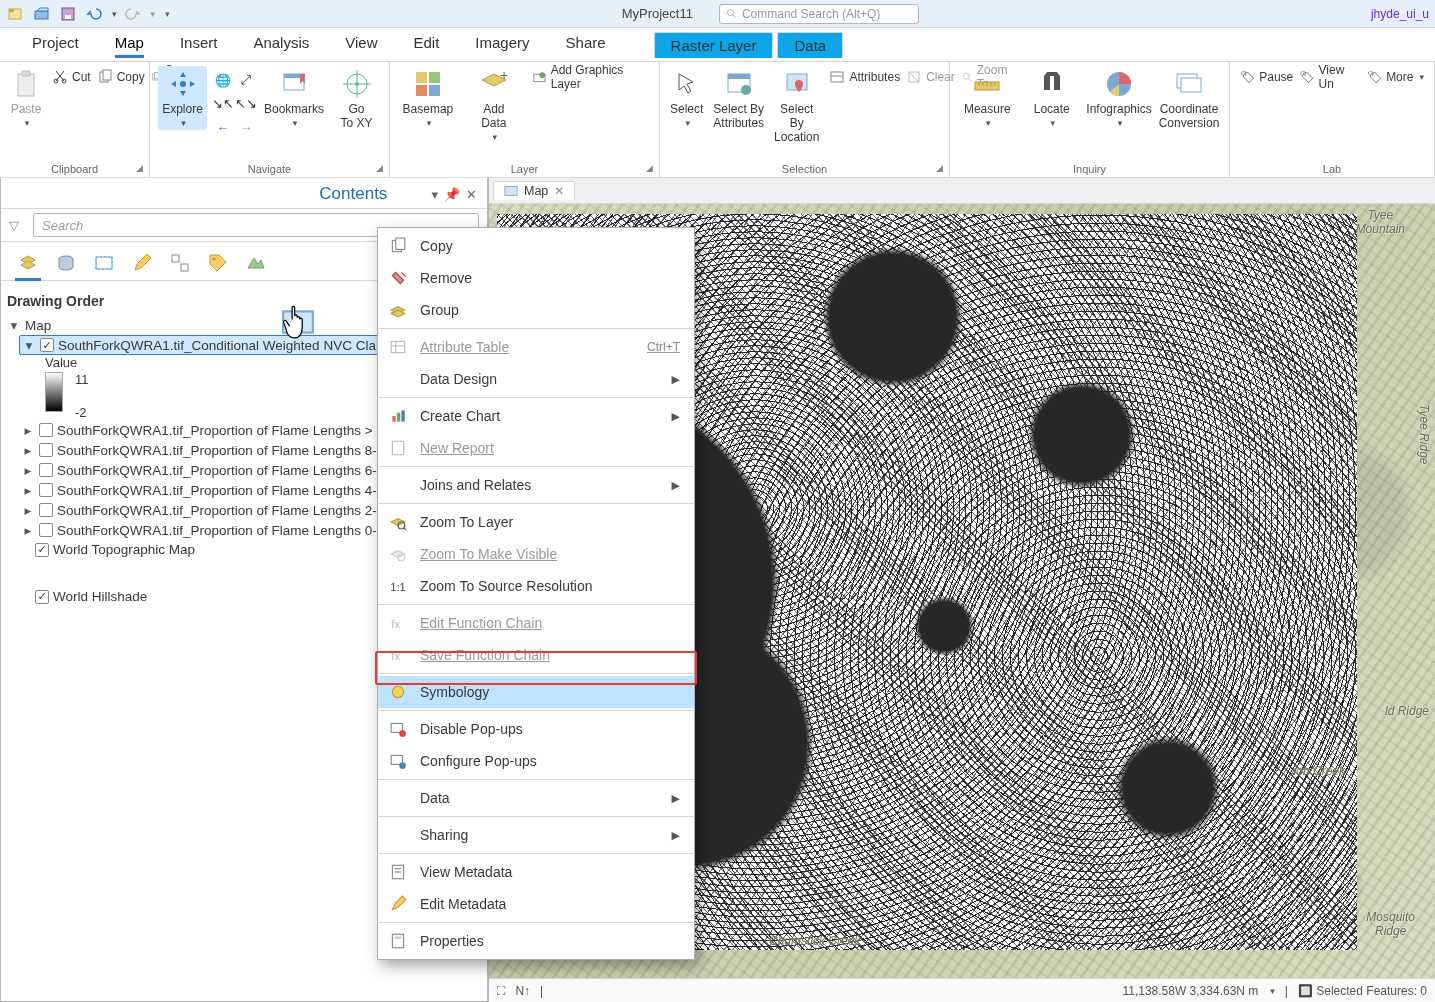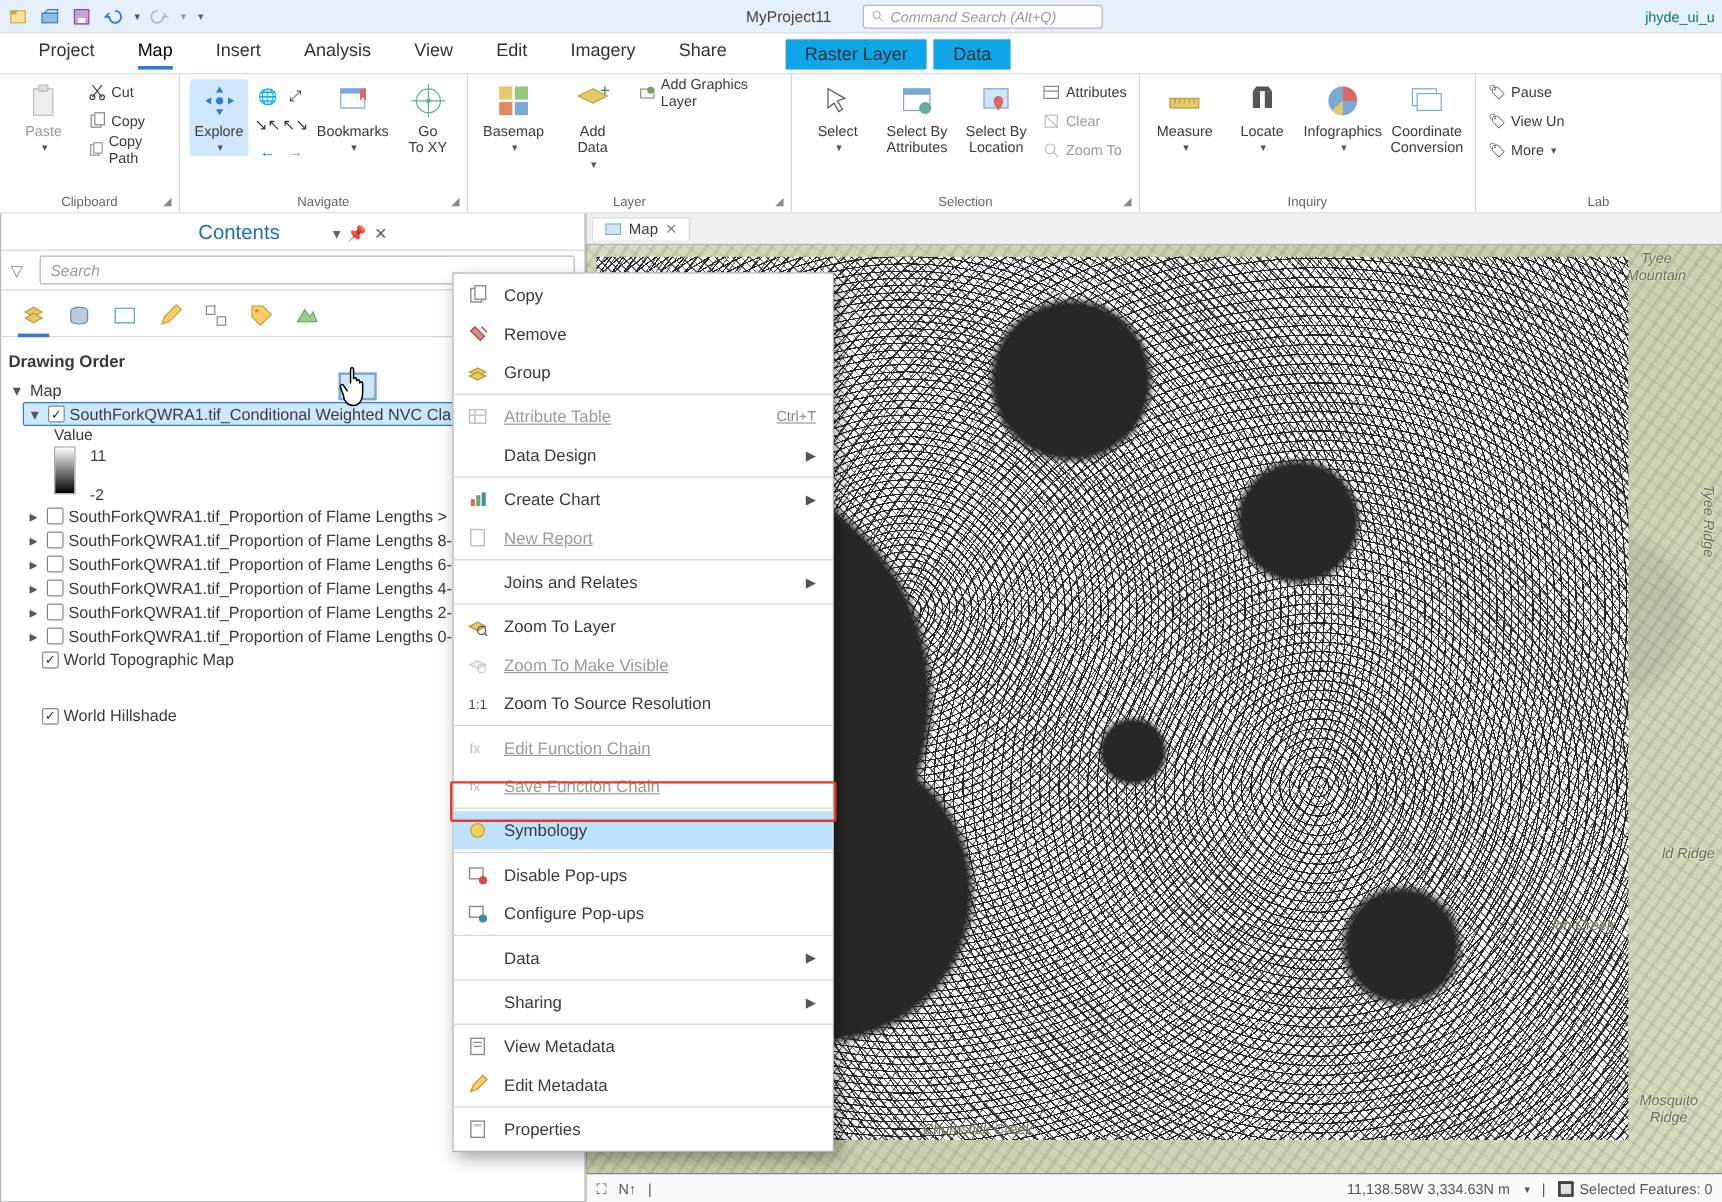--- a/index.html
+++ b/index.html
@@ -26,23 +26,23 @@
     height:28px; display:flex; align-items:center; gap:6px;
     background:var(--bg-qat); border-bottom:1px solid var(--border);
     padding:0 6px; font-size:12px;
   }
   .qat-btn { width:20px; height:20px; display:flex; align-items:center; justify-content:center; border-radius:2px; }
   .qat-btn svg { width:16px; height:16px; }
   .spacer { flex:1 1 auto; }
   .proj-title { font-size:13px; color:#444; }
   .cmd-search {
     width:200px; height:20px; border:1px solid var(--border-dark); border-radius:3px;
-    display:flex; align-items:center; gap:4px; padding:0 6px; color:var(--text-dim); font-style:italic; background:#fff;
-  }
-  .user { color:#0f766e; }
+    display:flex; align-items:center; gap:4px; padding:0 6px; color:var(--text-dim); background:#fff;
+  }
+  .user { color:#6d28d9; }
   
   .ribbon-tabs {
     height:34px; display:flex; align-items:flex-end; gap:0; padding:4px 14px;
     background:#fff; border-bottom:1px solid var(--border);
   }
   .rtab {
     padding:6px 18px 6px; font-size:15px; color:#333; position:relative; cursor:default;
   }
   .rtab.active { color:#000; }
   .rtab.active::after {
@@ -61,33 +61,33 @@
   .rgroup-label { font-size:11px; color:#666; text-align:center; padding:2px 0 0; position:relative;}
   .rgroup-label .dlg { position:absolute; right:-2px; bottom:2px; font-size:9px; color:#888;}
   .bigbtn {
     display:flex; flex-direction:column; align-items:center; justify-content:flex-start;
     width:64px; padding:2px 2px; gap:2px; font-size:12px; text-align:center; border-radius:3px;
   }
   .bigbtn svg { width:32px; height:32px; }
   .bigbtn.sel { background:var(--accent-light); }
   .smallrow { display:flex; align-items:center; gap:4px; font-size:12px; height:22px; padding:0 2px;}
   .smallrow svg { width:16px; height:16px; }
-  .colstack { display:flex; flex-direction:column; gap:2px; }
+  .colstack { display:flex; flex-direction:row; gap:2px; }
   .caret { font-size:9px; color:#555; margin-left:2px;}
   .dim { color:var(--text-dim); }
   .nav-arrows { display:grid; grid-template-columns:repeat(2,20px); grid-auto-rows:20px; gap:3px; align-content:start; padding-top:4px;}
   .nav-arrows div { display:flex; align-items:center; justify-content:center; }
   
   .main { flex:1; display:flex; min-height:0; }
   
   .contents {
     width:488px; border:1px solid var(--border-dark); border-top:none; display:flex; flex-direction:column; background:#fff;
   }
   .contents-header {
-    display:flex; align-items:center; justify-content:center; padding:6px 10px 4px; border-bottom:1px solid var(--border);gap:44px;
+    display:flex; align-items:center; justify-content:flex-end; padding:6px 10px 4px; border-bottom:1px solid var(--border);gap:44px;
   }
   .contents-header .title { color:#1a6fb0; font-size:17px; }
   .hdr-btns { display:flex; gap:6px; color:#666; font-size:13px;}
   .search-row { display:flex; align-items:center; gap:6px; padding:4px 8px; border-bottom:1px solid var(--border);}
   .search-row .funnel { width:18px; color:#888;}
   .search-input {
     flex:1; height:24px; border:1px solid var(--border-dark); border-radius:2px; padding:0 8px;
     color:var(--text-dim); font-style:italic; display:flex; align-items:center; background:#fff;
   }
   .toc-tools { display:flex; gap:12px; padding:8px 14px 4px; border-bottom:1px solid var(--border);}

